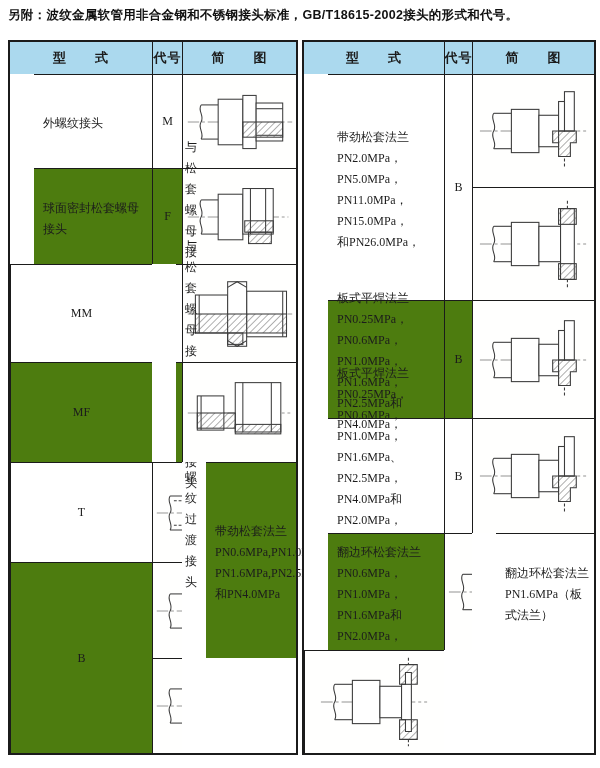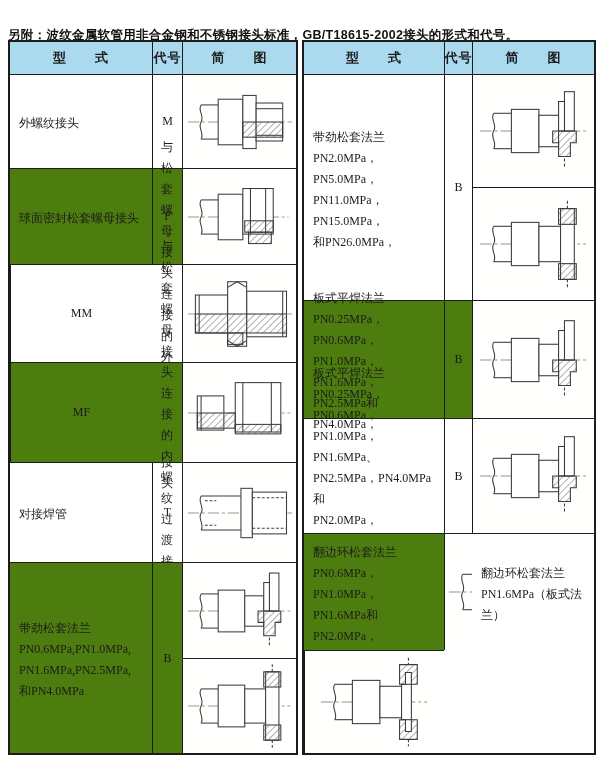--- a/index.html
+++ b/index.html
@@ -4,41 +4,41 @@
 <style>
   html,body{margin:0;padding:0;}
   body{
     width:600px;height:768px;background:#ffffff;position:relative;
     font-family:"Liberation Serif","DejaVu Serif",serif;color:#1c1c1c;
     overflow:hidden;
   }
   .title{
     position:absolute;top:7px;left:8px;width:586px;
     font-family:"Liberation Sans","DejaVu Sans",sans-serif;
-    font-weight:bold;font-size:12.5px;letter-spacing:.3px;color:#111;margin-top:20px;
+    font-weight:bold;font-size:12.5px;letter-spacing:.3px;color:#111;
   }
   .tables{
     position:absolute;top:40px;left:8px;display:flex;gap:4px;align-items:center;
   }
   .tbl{
     display:grid;border:2px solid #1b1b1b;background:#fff;
   }
   .tbl-left{grid-template-columns:142px 30px 114px;
     grid-template-rows:32px 94px 96px 98px 100px 100px 96px 95px;}
   .tbl-right{grid-template-columns:140px 28px 122px;
     grid-template-rows:32px 113px 113px 118px 115px 117px 103px;}
   .cell{
     border-left:1.5px solid #1b1b1b;border-top:1.5px solid #1b1b1b;
     display:flex;align-items:center;box-sizing:border-box;min-width:0;min-height:0;
   }
   .c1{border-left:none;}
   .hdr{border-top:none;background:#ABD9EE;justify-content:center;
        font-size:13px;font-weight:600;white-space:pre;letter-spacing:1px;}
   .type{justify-content:flex-start;padding:8px 4px 4px 9px;
-        font-size:12px;line-height:1.75;white-space:pre-line;}
+        font-size:12px;line-height:1.75;white-space:pre-line;margin-left:24px;}
   .code{justify-content:center;font-size:12px;}
   .yellow{background:#4d7c0f;}
   .diagram{background:#fffffe;justify-content:center;}
   .diagram svg{display:block;}
 </style>
 </head>
 <body>
 
 <svg width="0" height="0" style="position:absolute" aria-hidden="true">
   <defs>
@@ -203,21 +203,20 @@
 
     <div class="cell code yellow">MF</div>
     <div class="cell c1 type yellow">与松套螺母接头连接的内
 螺纹过渡接头</div>
     <div class="cell diagram">
       <svg width="112" height="90">
           <use href="#sym-male-female-adapter" width="112" height="90"></use>
         </svg>
     </div>
 
-    <div class="cell c1 type">对接焊管</div>
     <div class="cell code">T</div>
     <div class="cell diagram">
       <svg width="112" height="90">
           <use href="#sym-butt-weld-pipe" width="112" height="90"></use>
         </svg>
     </div>
 
     <div class="cell c1 type yellow" style="grid-row:span 2">带劲松套法兰
 PN0.6MPa,PN1.0MPa,
 PN1.6MPa,PN2.5MPa,

